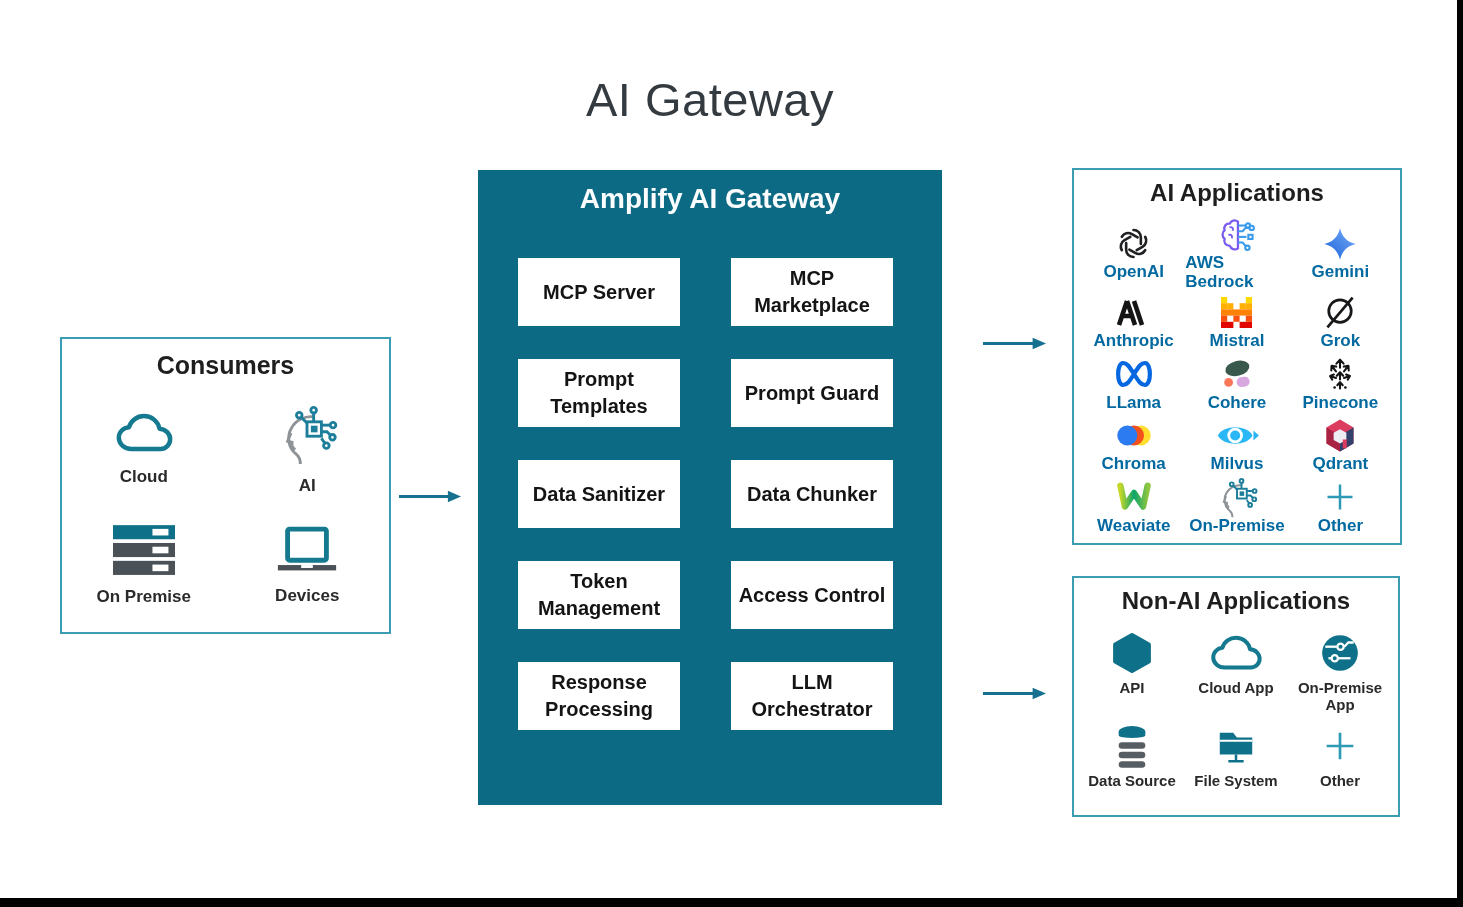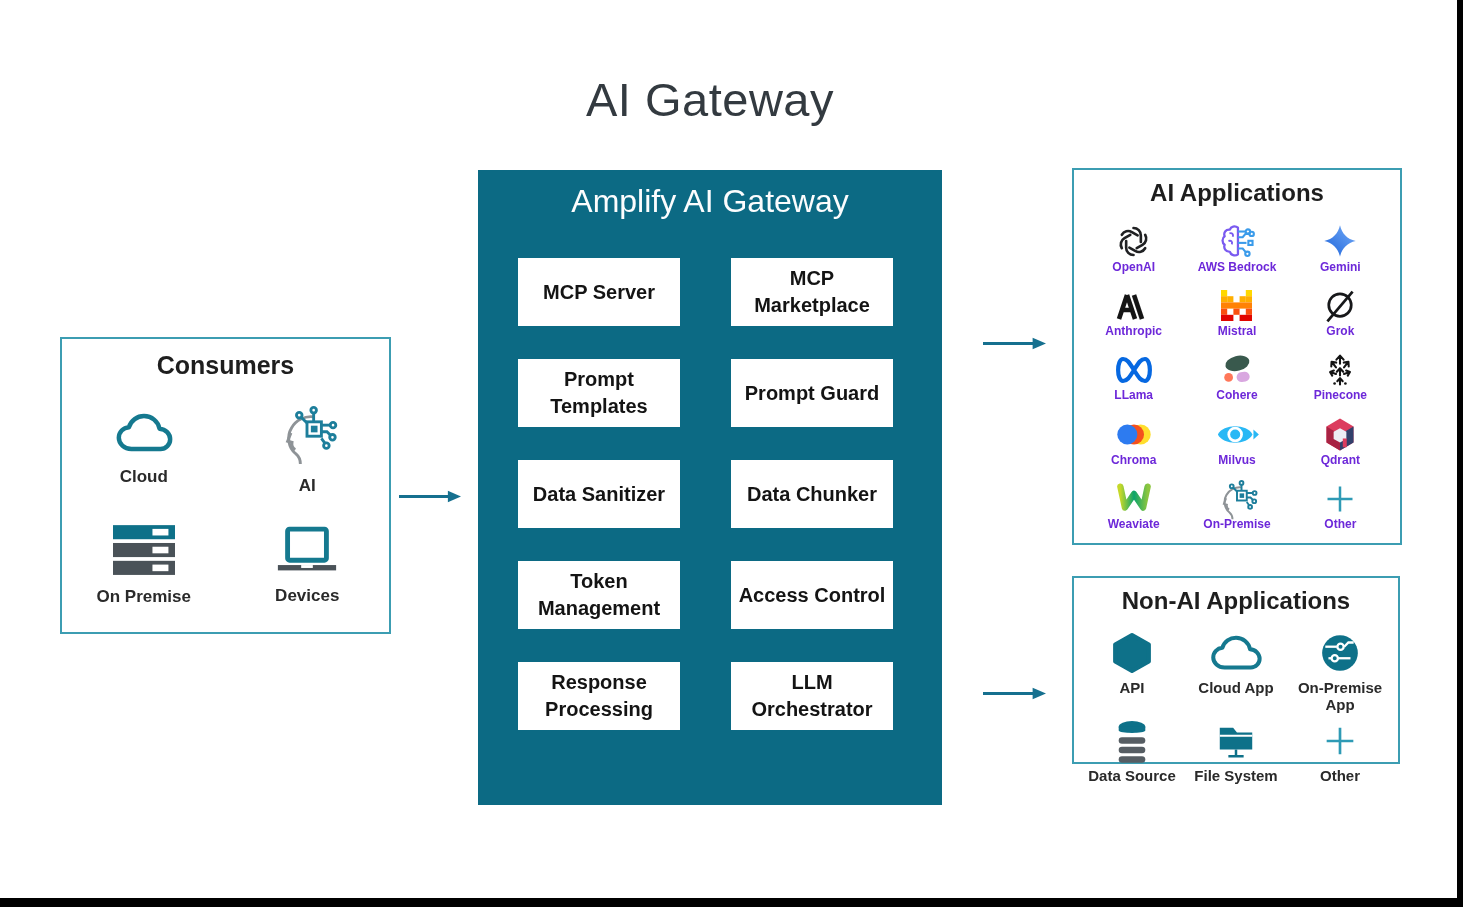--- a/index.html
+++ b/index.html
@@ -23,44 +23,44 @@
   .consumers .panel-title { margin-top:12px; font-size:25px; }
   .consumers-grid {
     position:absolute; left:0; right:0; top:52px; bottom:8px;
     display:grid; grid-template-columns:1fr 1fr; grid-template-rows:1fr 1fr;
   }
   .consumer-cell { display:flex; flex-direction:column; align-items:center; justify-content:center; gap:7px; }
   .consumer-label { font-size:17px; font-weight:600; color:#2A2A2A; }
 
   
   .gateway { position:absolute; left:478px; top:170px; width:464px; height:635px; background:#0C6A84; }
-  .gw-title { text-align:center; padding-top:13px; font-size:32px; font-weight:400; color:#FCFDFE; }
+  .gw-title { text-align:center; padding-top:13px; font-size:28px; font-weight:700; color:#FCFDFE; }
   .gw-grid {
     position:absolute; left:40px; top:88px;
     display:grid; grid-template-columns:162px 162px; column-gap:51px; row-gap:33px;
   }
   .gw-box {
     height:68px; background:#fff; display:flex; align-items:center; justify-content:center;
     text-align:center; font-size:20px; font-weight:700; color:#141414; line-height:1.35;
     padding:0 6px; box-sizing:border-box;
   }
 
   
   .ai-apps { left:1072px; top:168px; width:330px; height:377px; }
   .ai-apps .panel-title { margin-top:9px; font-size:24px; }
   .apps-grid {
     position:absolute; left:8px; right:8px; top:46px; bottom:5px;
     display:grid; grid-template-columns:repeat(3,1fr); grid-template-rows:repeat(5,1fr);
   }
   .app-cell { display:flex; flex-direction:column; align-items:center; justify-content:center; }
   .app-icon { height:37px; display:flex; align-items:center; justify-content:center; margin-bottom:1px; }
-  .app-label { font-size:12px; font-weight:600; color:#6d28d9; line-height:1.1; }
+  .app-label { font-size:17px; font-weight:600; color:#0369a1; line-height:1.1; }
 
   
-  .non-ai { left:1072px; top:576px; width:328px; height:188px; }
+  .non-ai { left:1072px; top:576px; width:328px; height:241px; }
   .non-ai .panel-title { margin-top:9px; font-size:24px; }
   .napps-grid {
     position:absolute; left:6px; right:6px; top:48px; bottom:4px;
     display:grid; grid-template-columns:repeat(3,1fr); grid-template-rows:repeat(2,1fr);
   }
   .napp-cell { display:flex; flex-direction:column; align-items:center; justify-content:flex-start; padding-top:4px; }
   .napp-icon { height:46px; display:flex; align-items:center; justify-content:center; margin-bottom:3px; }
   .napp-label { font-size:15px; font-weight:600; color:#2A2A2A; text-align:center; line-height:1.15; max-width:92px; }
 
   .flow-arrow { position:absolute; }

